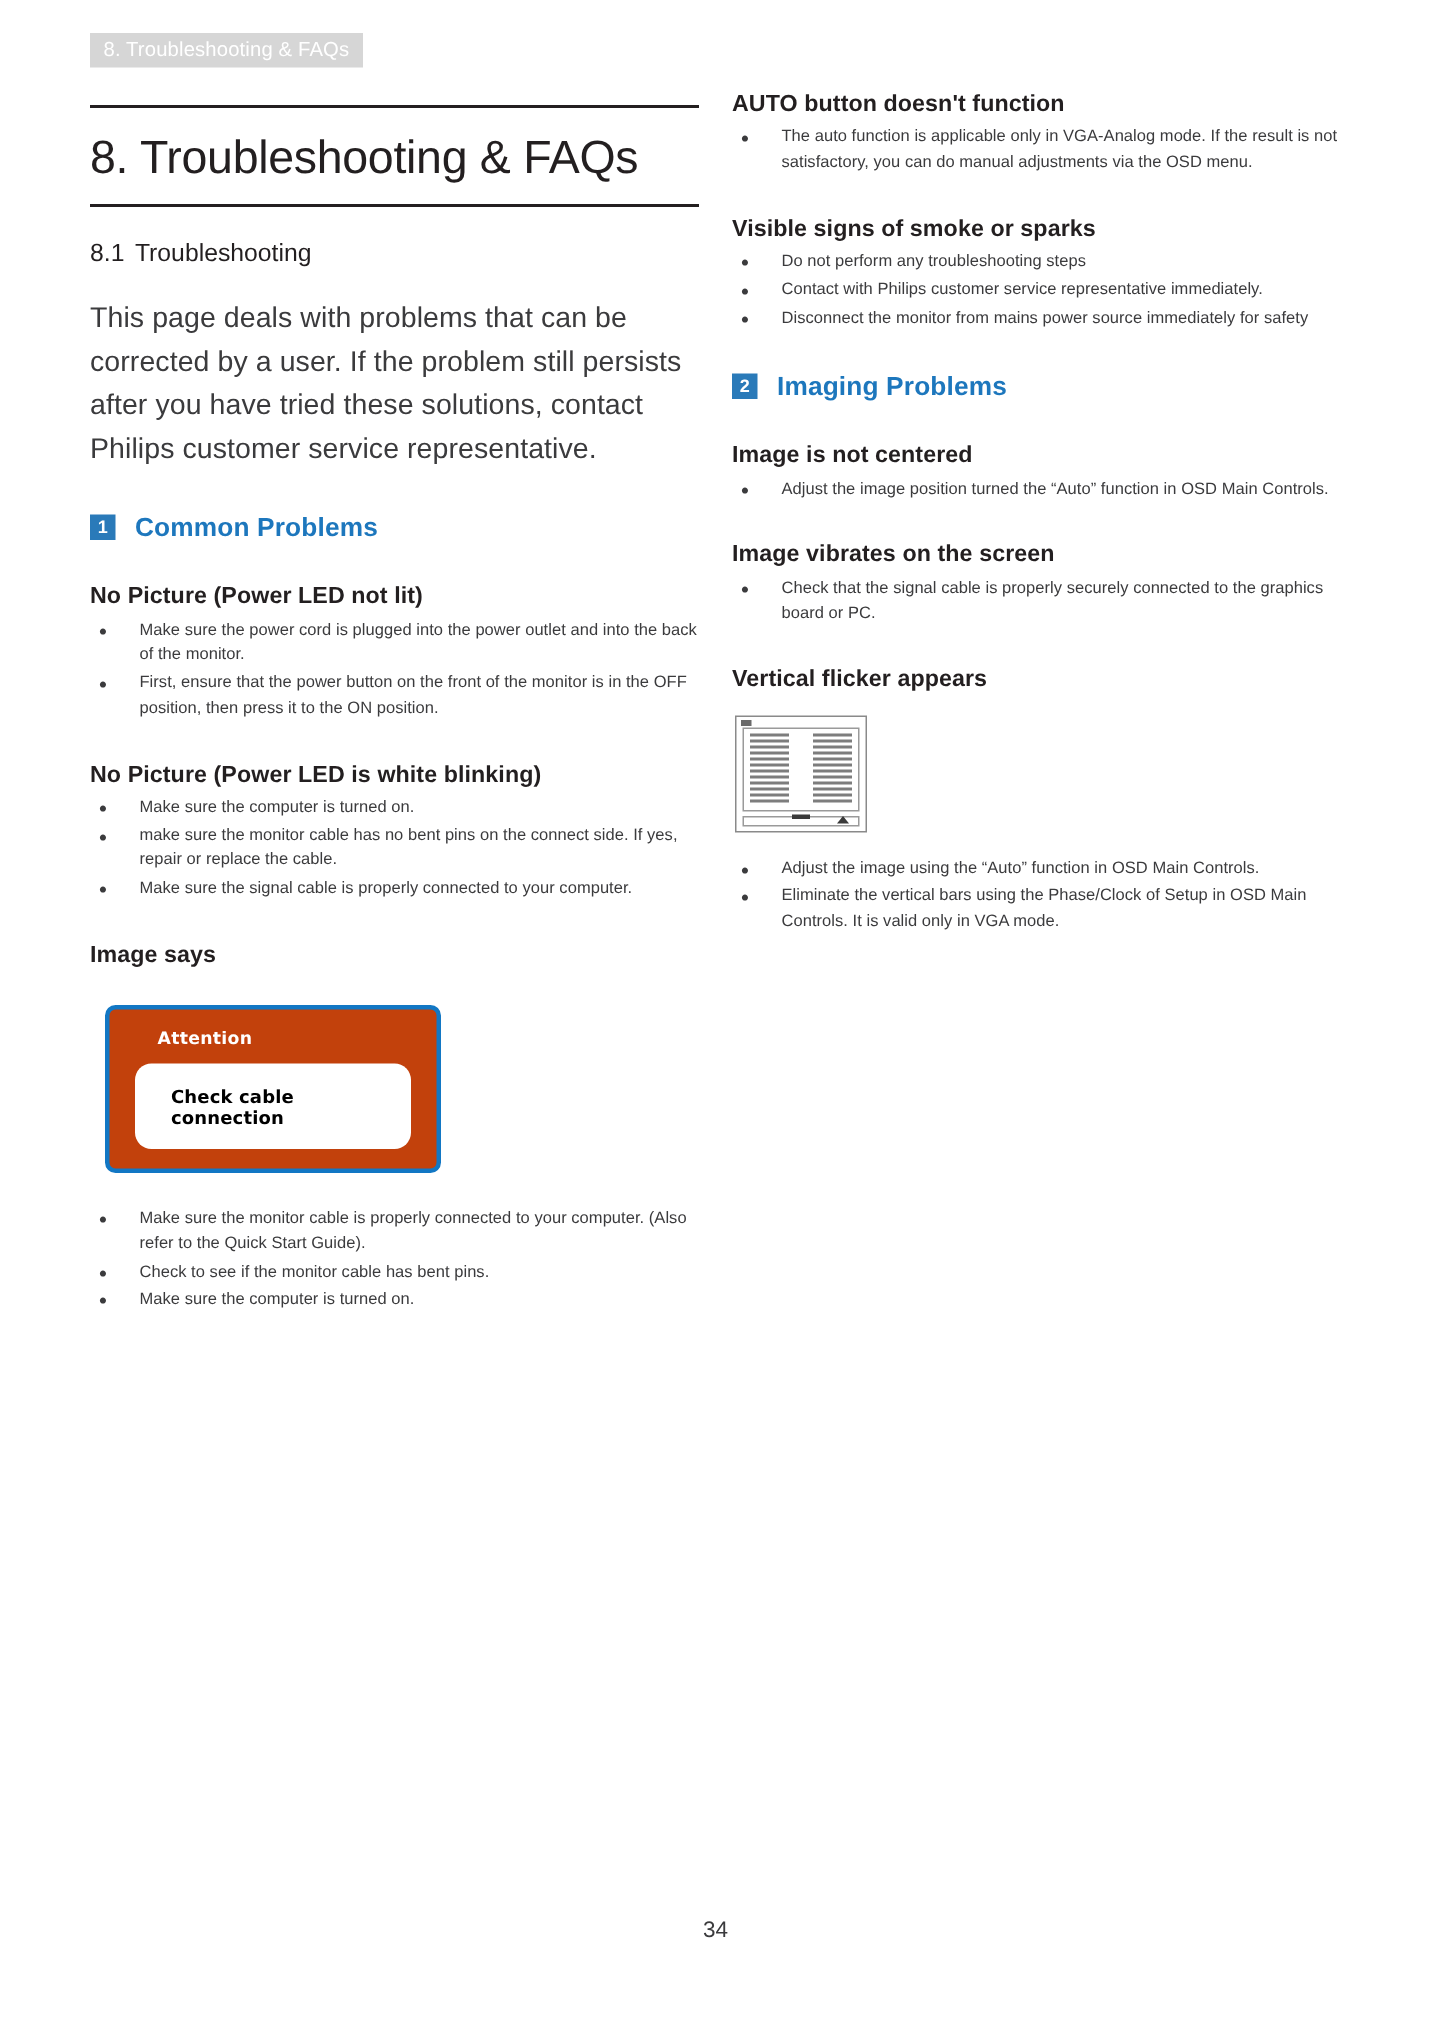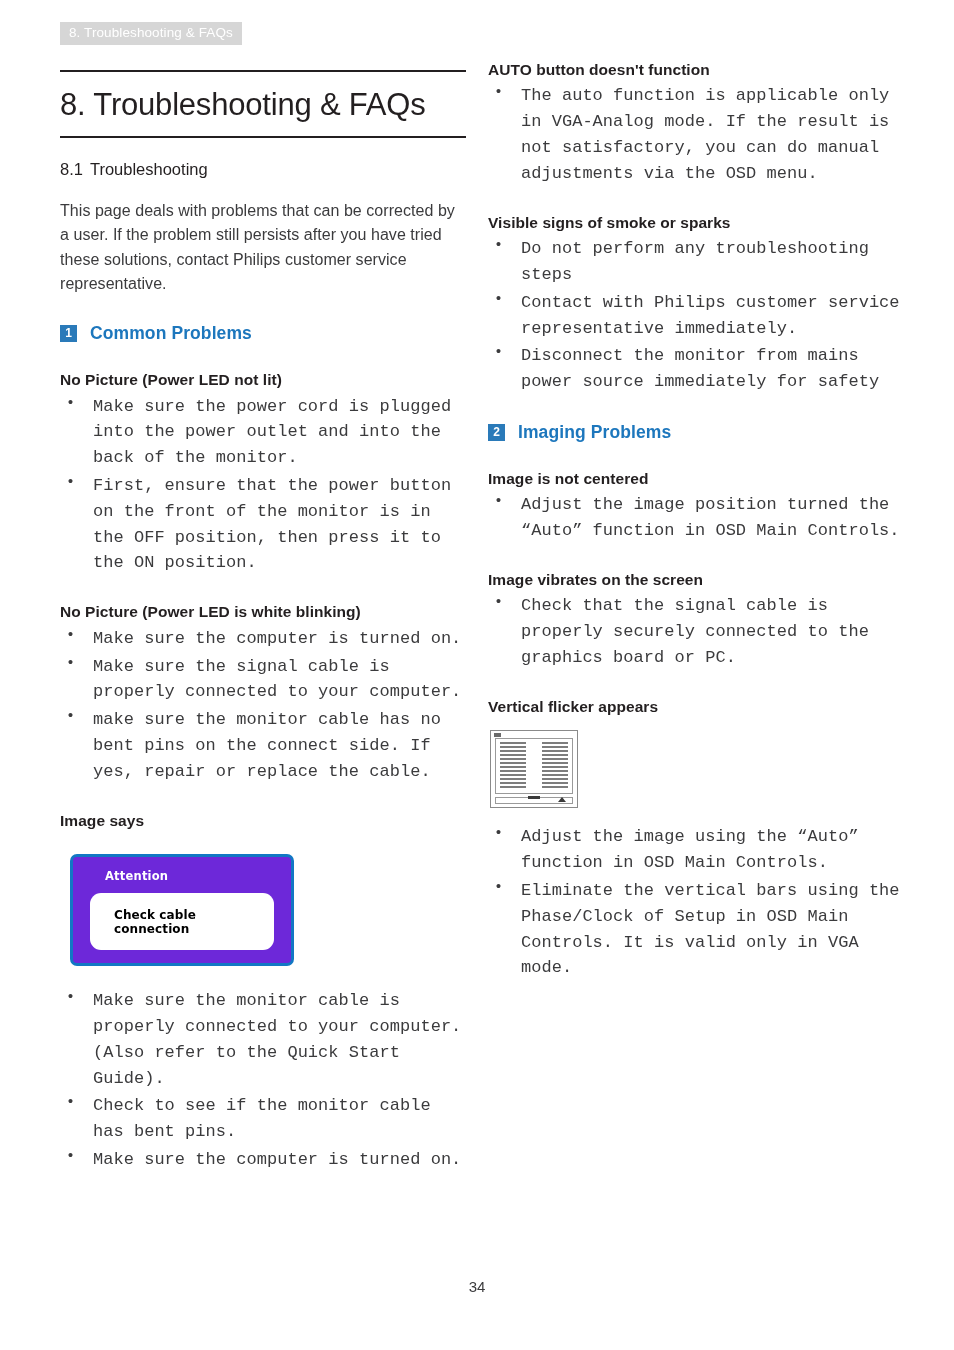--- a/index.html
+++ b/index.html
@@ -65,21 +65,21 @@
   .section-title {
     font-size: 16.5px;
     font-weight: normal;
     margin: 22px 0 0 0;
     line-height: 1.2;
     color: #231f20;
   }
   .section-title .num { margin-right: 7px; }
 
   p.body {
-    font-size: 16px;
+    font-size: 19px;
     line-height: 1.52;
     margin: 19px 0 0 0;
     color: #3b3b3d;
     letter-spacing: 0.05px;
   }
 
   
   .badge-head {
     display: flex;
     align-items: center;
@@ -117,26 +117,25 @@
 
   
   ul.bul {
     list-style: none;
     margin: 4px 0 0 0;
     padding: 0;
   }
   ul.bul li {
     position: relative;
     padding-left: 33px;
-    font-size: 17px;
+    font-size: 11px;
     line-height: 1.52;
     color: #3b3b3d;
     margin-top: 2px;
     letter-spacing: 0.03px;
-    font-family: Liberation Mono, monospace;
   }
   ul.bul li::before {
     content: "•";
     position: absolute;
     left: 6px;
     top: -1px;
     font-size: 15px;
     color: #3b3b3d;
   }
 
@@ -161,21 +160,21 @@
     font-size: 16.5px;
     line-height: 1.5;
     margin-top: 1px;
   }
 
   
   .osd-fig {
     margin-top: 24px;
     width: 224px;
     height: 112px;
-    background: #6d28d9;
+    background: #c2410c;
     border: 3px solid #1277c4;
     border-radius: 7px;
     box-sizing: border-box;
     position: relative;
     margin-left: 10px;
   }
   .osd-attention {
     position: absolute;
     left: 32px;
     top: 12px;
@@ -302,22 +301,22 @@
 
     <h3 class="sub">No Picture (Power LED not lit)</h3>
     <ul class="bul">
       <li>Make sure the power cord is plugged into the power outlet and into the back of the monitor.</li>
       <li>First, ensure that the power button on the front of the monitor is in the OFF position, then press it to the ON position.</li>
     </ul>
 
     <h3 class="sub">No Picture (Power LED is white blinking)</h3>
     <ul class="bul">
       <li>Make sure the computer is turned on.</li>
+      <li>make sure the monitor cable has no bent pins on the connect side. If yes, repair or replace the cable.</li>
       <li>Make sure the signal cable is properly connected to your computer.</li>
-      <li>make sure the monitor cable has no bent pins on the connect side. If yes, repair or replace the cable.</li>
     </ul>
 
     <h3 class="sub">Image says</h3>
 
     <div class="osd-fig">
       <div class="osd-attention">Attention</div>
       <div class="osd-inner">
         <span>Check cable connection</span>
       </div>
     </div>

